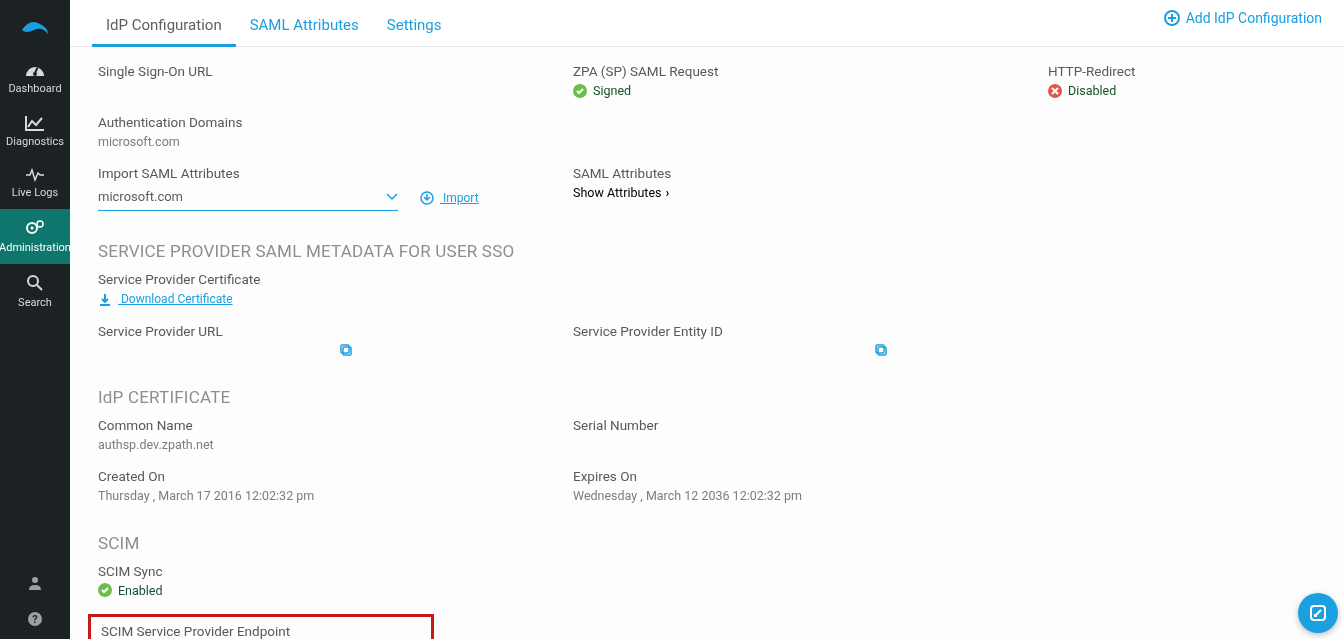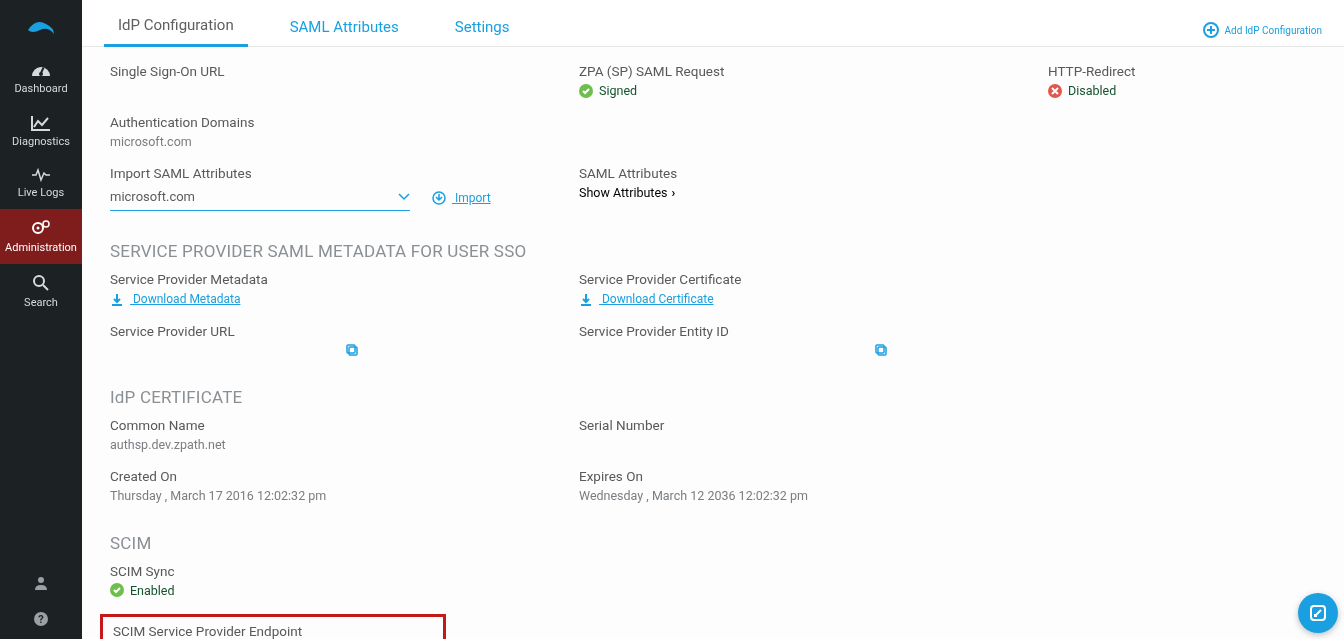--- a/index.html
+++ b/index.html
@@ -1,31 +1,31 @@
 <!DOCTYPE html>
 <html><head>
 <meta charset="utf-8">
 <style>
   * { margin: 0; padding: 0; box-sizing: border-box; font-family: -apple-system, BlinkMacSystemFont, "Segoe UI", Roboto, Arial, sans-serif; }
   body { width: 1344px; height: 639px; overflow: hidden; background: #fff; color: #333; font-size: 13px; }
   .app { display: flex; width: 100%; height: 100%; }
   
-  .sidebar { width: 82px; background: #1c2224; color: #fff; display: flex; flex-direction: column; align-items: center; padding-top: 10px; }
+  .sidebar { width: 70px; background: #1c2224; color: #fff; display: flex; flex-direction: column; align-items: center; padding-top: 10px; }
   .sidebar .logo { color: #1aa0e0; margin: 6px 0 14px 0; }
   .nav-item { width: 100%; display: flex; flex-direction: column; align-items: center; padding: 10px 0; font-size: 11px; color: #d6dadb; cursor: pointer; }
-  .nav-item.active { background: #7f1d1d; color: #fff; }
+  .nav-item.active { background: #0f766e; color: #fff; }
   .nav-item .icon { margin-bottom: 4px; }
   .sidebar .bottom { margin-top: auto; width: 100%; }
   .bottom .nav-item { padding: 8px 0; }
   
   .main { flex: 1; display: flex; flex-direction: column; overflow: hidden; }
-  .top-tabs { display: flex; align-items: flex-end; padding: 10px 22px 0 22px; border-bottom: 1px solid #e6e6e6; gap: 28px; }
+  .top-tabs { display: flex; align-items: flex-start; padding: 10px 22px 0 22px; border-bottom: 1px solid #e6e6e6; }
   .tab { padding: 6px 14px 10px 14px; font-size: 15px; color: #1aa0e0; cursor: pointer; }
   .tab.active { color: #606060; border-bottom: 3px solid #1aa0e0; margin-bottom: -1px; }
-  .add-link { margin-left: auto; display: flex; align-items: center; color: #1aa0e0; font-size: 10px; padding-bottom: 8px; cursor: pointer; }
+  .add-link { margin-left: auto; display: flex; align-items: center; color: #1aa0e0; font-size: 14px; padding-bottom: 8px; cursor: pointer; }
   .add-link .plus { margin-right: 6px; }
   .content { flex: 1; overflow-y: auto; background: #fdfdfd; }
   .section { padding: 16px 26px 4px 28px; }
   .section-header { font-size: 17px; color: #8a8f94; letter-spacing: 0.2px; margin: 14px 0 10px 0; }
   .row { display: flex; }
   .col { flex: 1; min-width: 0; }
   .col3 { width: 270px; flex: none; }
   .field { margin-bottom: 16px; }
   .label { color: #595959; font-size: 13.5px; margin-bottom: 4px; }
   .muted { color: #7a7e82; font-size: 12.5px; }
@@ -221,34 +221,20 @@
               </span>
             </div>
           </div>
           <div class="col3"></div>
         </div>
 
         <div class="section-header">SERVICE PROVIDER SAML METADATA FOR USER SSO</div>
         <div class="row">
           <div class="col">
             <div class="field">
-              <div class="label">Service Provider Metadata</div>
-              <span class="link">
-                <span class="icon" style="display:inline-flex;vertical-align:middle;">
-                  <svg width="14" height="14" viewBox="0 0 14 14">
-                      <path d="M7 1 L7 9 M4 6 L7 9 L10 6" stroke="#1aa0e0" stroke-width="2" fill="none"></path>
-                      <path d="M2 12 L12 12" stroke="#1aa0e0" stroke-width="2"></path>
-                    </svg>
-                </span>
-                <span>Download Metadata</span>
-              </span>
-            </div>
-          </div>
-          <div class="col">
-            <div class="field">
               <div class="label">Service Provider Certificate</div>
               <span class="link">
                 <span class="icon" style="display:inline-flex;vertical-align:middle;">
                   <svg width="14" height="14" viewBox="0 0 14 14">
                       <path d="M7 1 L7 9 M4 6 L7 9 L10 6" stroke="#1aa0e0" stroke-width="2" fill="none"></path>
                       <path d="M2 12 L12 12" stroke="#1aa0e0" stroke-width="2"></path>
                     </svg>
                 </span>
                 <span>Download Certificate</span>
               </span>

